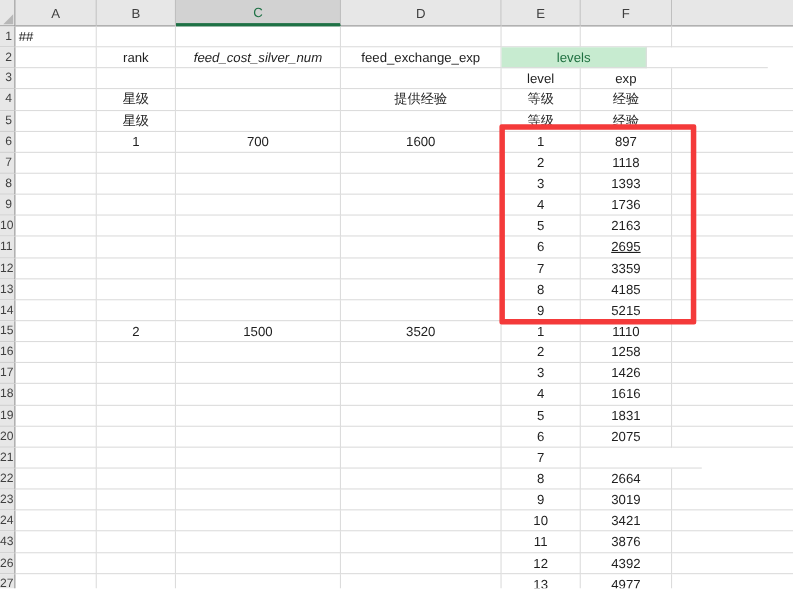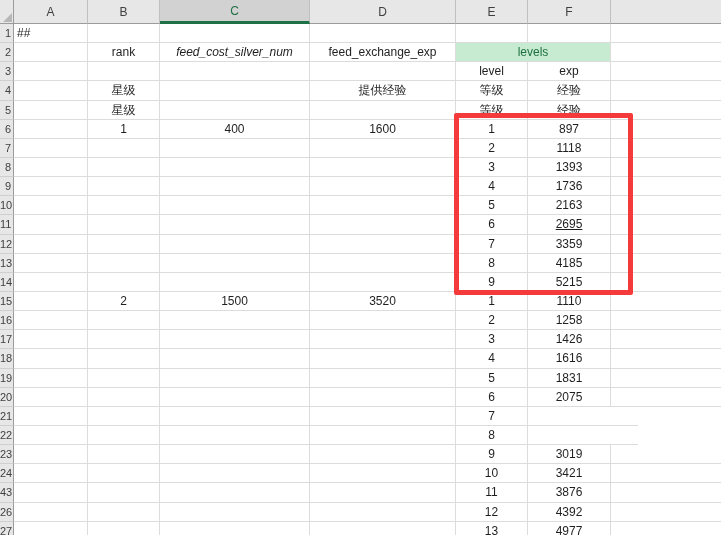--- a/index.html
+++ b/index.html
@@ -115,21 +115,21 @@
         <div class="cell colE" style="width: 72px;"></div>
         <div class="cell colF" style="width: 83px;"></div>
         <div class="cell colG" style="width: 110px;"></div>
       </div>
       <div class="row">
         <div class="rowNum">2</div>
         <div class="cell colA" style="width: 74px;"></div>
         <div class="cell colB" style="width: 72px;">rank</div>
         <div class="cell colC" style="width: 150px; font-style: italic;">feed_cost_silver_num</div>
         <div class="cell colD" style="width: 146px;">feed_exchange_exp</div>
-        <div class="cell merged" style="width: 155px;">levels</div>
+        <div class="cell merged" style="width: 132px;">levels</div>
         <div class="cell colG" style="width: 110px;"></div>
       </div>
       <div class="row">
         <div class="rowNum">3</div>
         <div class="cell colA" style="width: 74px;"></div>
         <div class="cell colB" style="width: 72px;"></div>
         <div class="cell colC" style="width: 150px;"></div>
         <div class="cell colD" style="width: 146px;"></div>
         <div class="cell colE" style="width: 72px;">level</div>
         <div class="cell colF" style="width: 83px;">exp</div>
@@ -152,21 +152,21 @@
         <div class="cell colC" style="width: 150px;"></div>
         <div class="cell colD" style="width: 146px;"></div>
         <div class="cell colE" style="width: 72px;">等级</div>
         <div class="cell colF" style="width: 83px;">经验</div>
         <div class="cell colG" style="width: 110px;"></div>
       </div>
       <div class="row">
         <div class="rowNum">6</div>
         <div class="cell colA" style="width: 74px;"></div>
         <div class="cell colB" style="width: 72px;">1</div>
-        <div class="cell colC" style="width: 150px;">400</div>
+        <div class="cell colC" style="width: 150px;">700</div>
         <div class="cell colD" style="width: 146px;">1600</div>
         <div class="cell colE" style="width: 72px;">1</div>
         <div class="cell colF" style="width: 83px; text-align: center;">897</div>
         <div class="cell colG" style="width: 110px;"></div>
       </div>
       <div class="row">
         <div class="rowNum">7</div>
         <div class="cell colA" style="width: 74px;"></div>
         <div class="cell colB" style="width: 72px;"></div>
         <div class="cell colC" style="width: 150px;"></div>
@@ -314,20 +314,21 @@
         <div class="cell colE" style="width: 72px;">7</div>
         <div class="cell colG" style="width: 110px;"></div>
       </div>
       <div class="row">
         <div class="rowNum">22</div>
         <div class="cell colA" style="width: 74px;"></div>
         <div class="cell colB" style="width: 72px;"></div>
         <div class="cell colC" style="width: 150px;"></div>
         <div class="cell colD" style="width: 146px;"></div>
         <div class="cell colE" style="width: 72px;">8</div>
+        <div class="cell colF" style="width: 83px;">2664</div>
         <div class="cell colG" style="width: 110px;"></div>
       </div>
       <div class="row">
         <div class="rowNum">23</div>
         <div class="cell colA" style="width: 74px;"></div>
         <div class="cell colB" style="width: 72px;"></div>
         <div class="cell colC" style="width: 150px;"></div>
         <div class="cell colD" style="width: 146px;"></div>
         <div class="cell colE" style="width: 72px;">9</div>
         <div class="cell colF" style="width: 83px;">3019</div>

